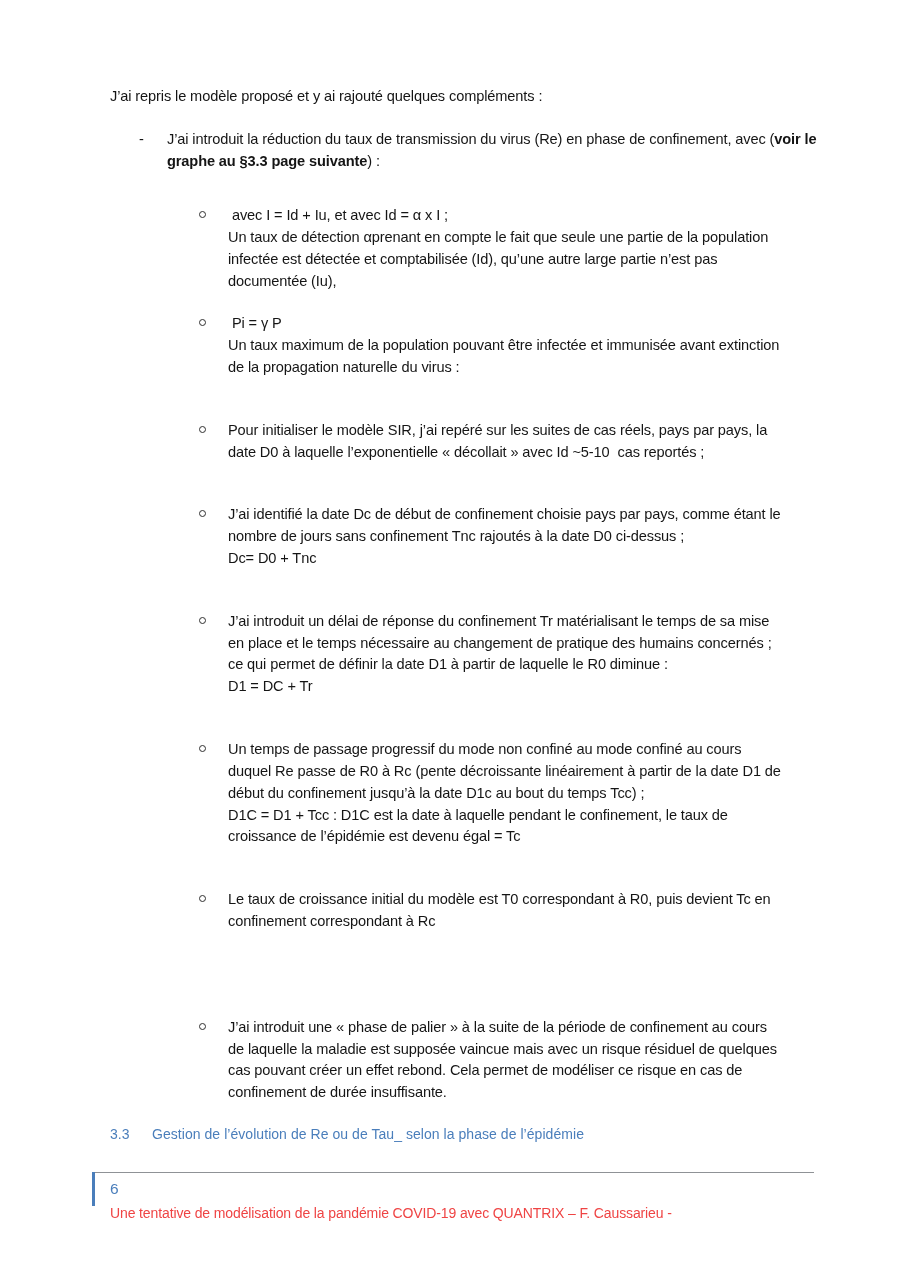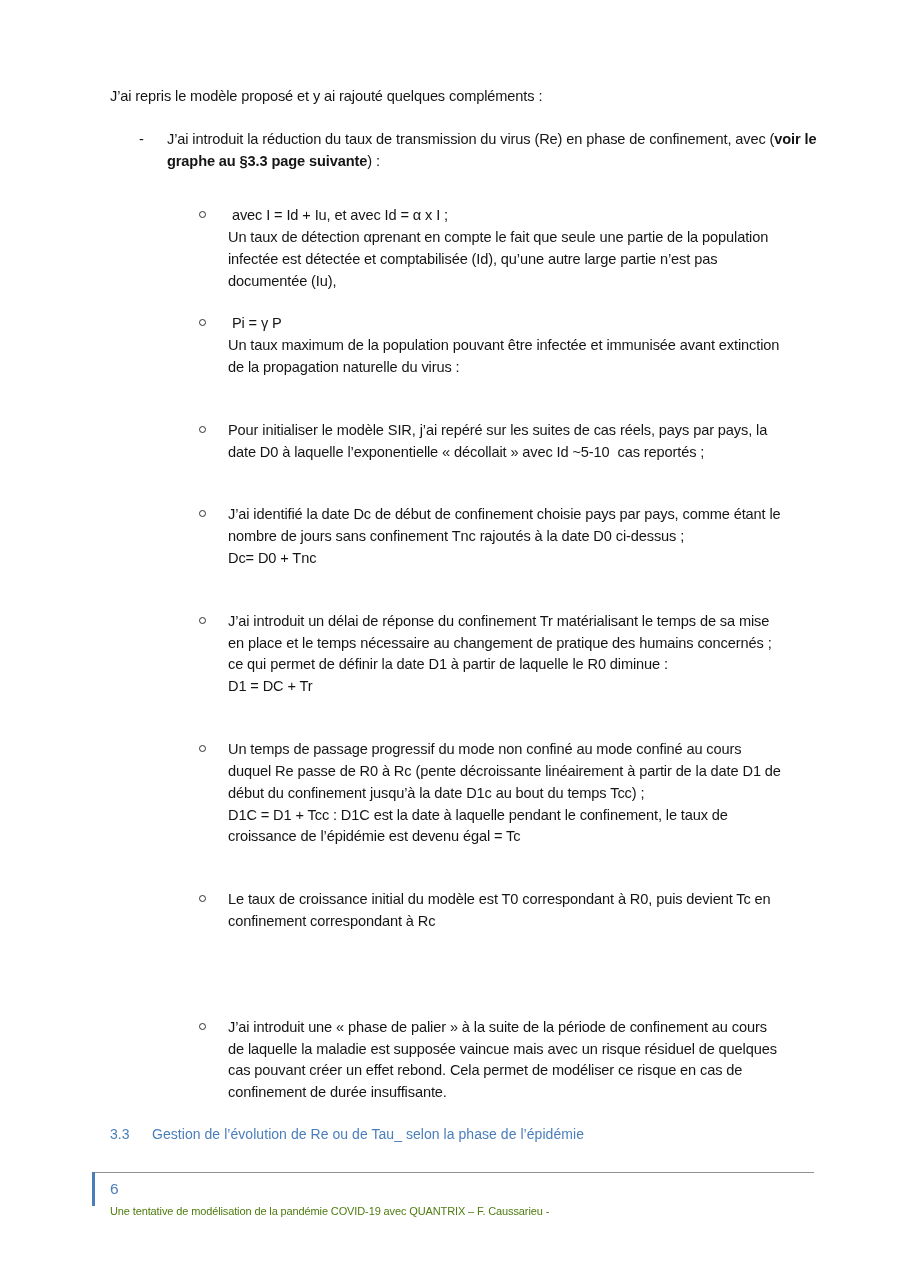--- a/index.html
+++ b/index.html
@@ -131,23 +131,23 @@
     position: absolute;
     left: 108px;
     top: 1180px;
     font-size: 15.5px;
     color: #4a7ebb;
   }
   .footer-text {
     position: absolute;
     left: 108px;
     top: 1205px;
-    font-size: 11px;
-    letter-spacing: -0.12px;
-    color: #4d7c0f;
+    font-size: 14px;
+    letter-spacing: -0.12px;
+    color: #ef4444;
     white-space: nowrap;
   }
 </style>
 </head>
 <body>
 
 <div class="page">
 
   <div class="content">
 

